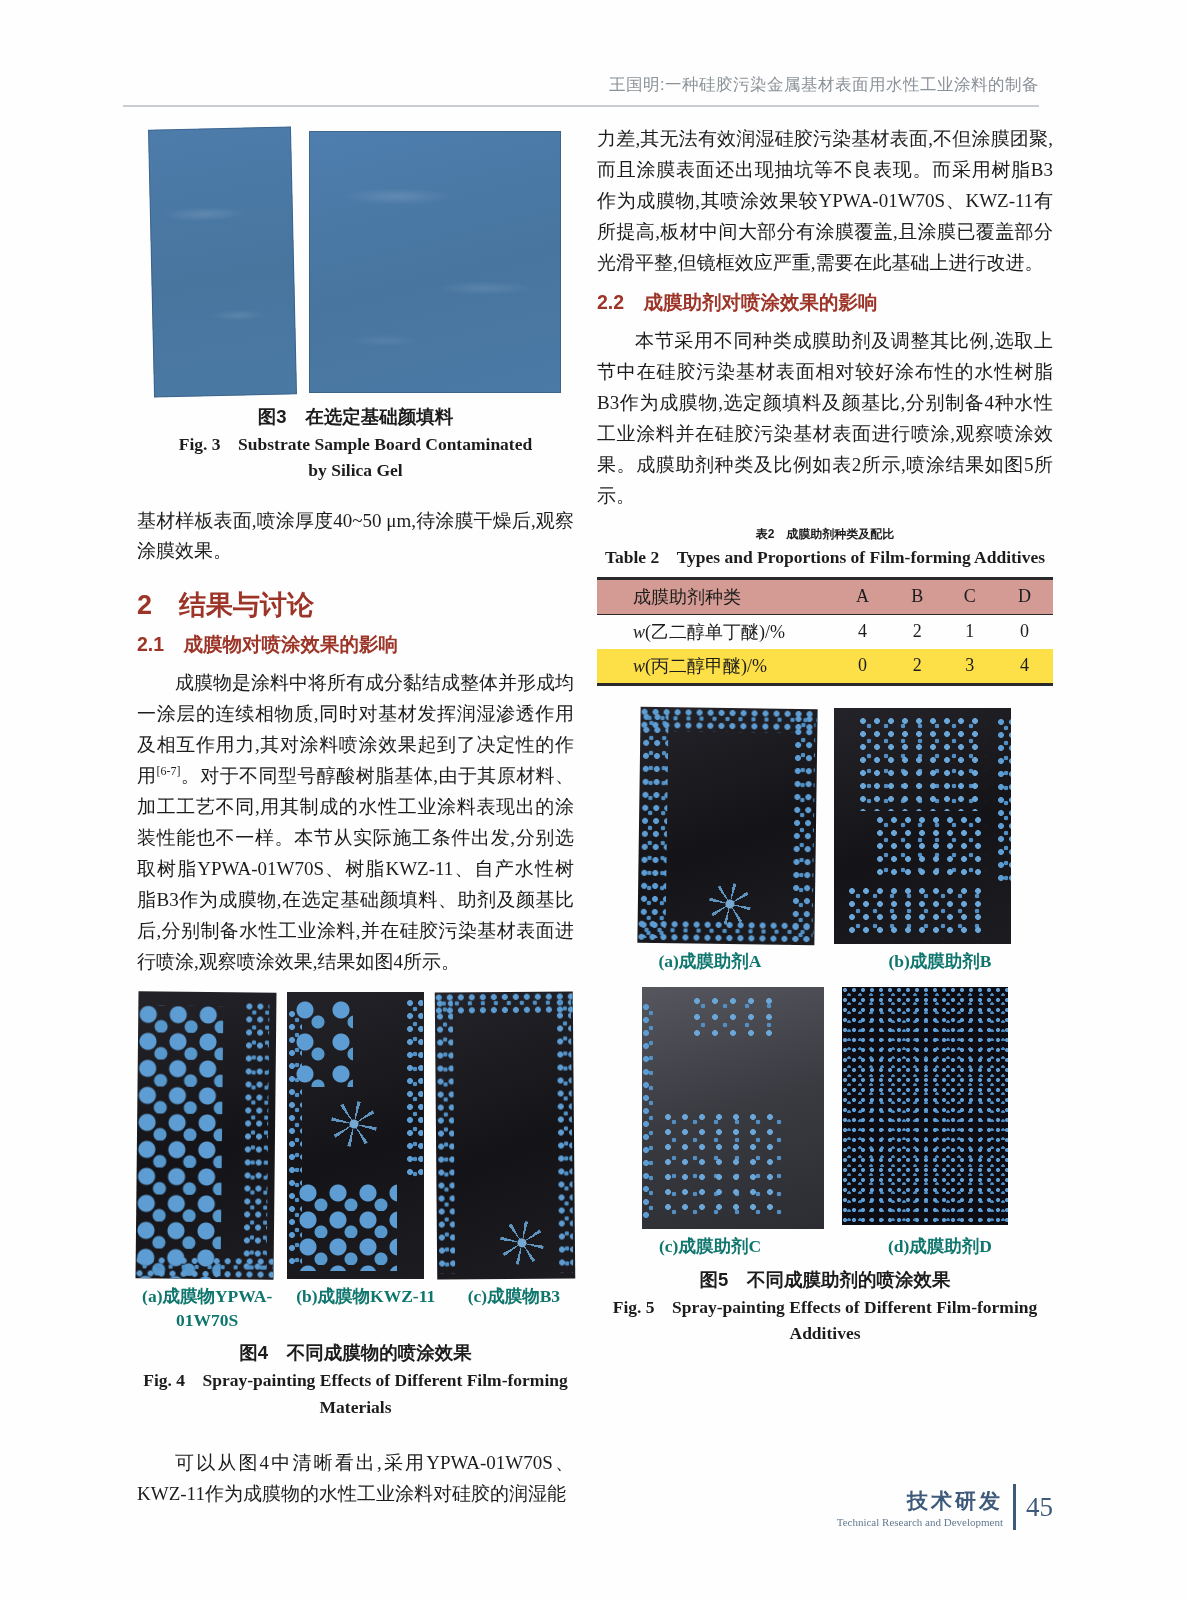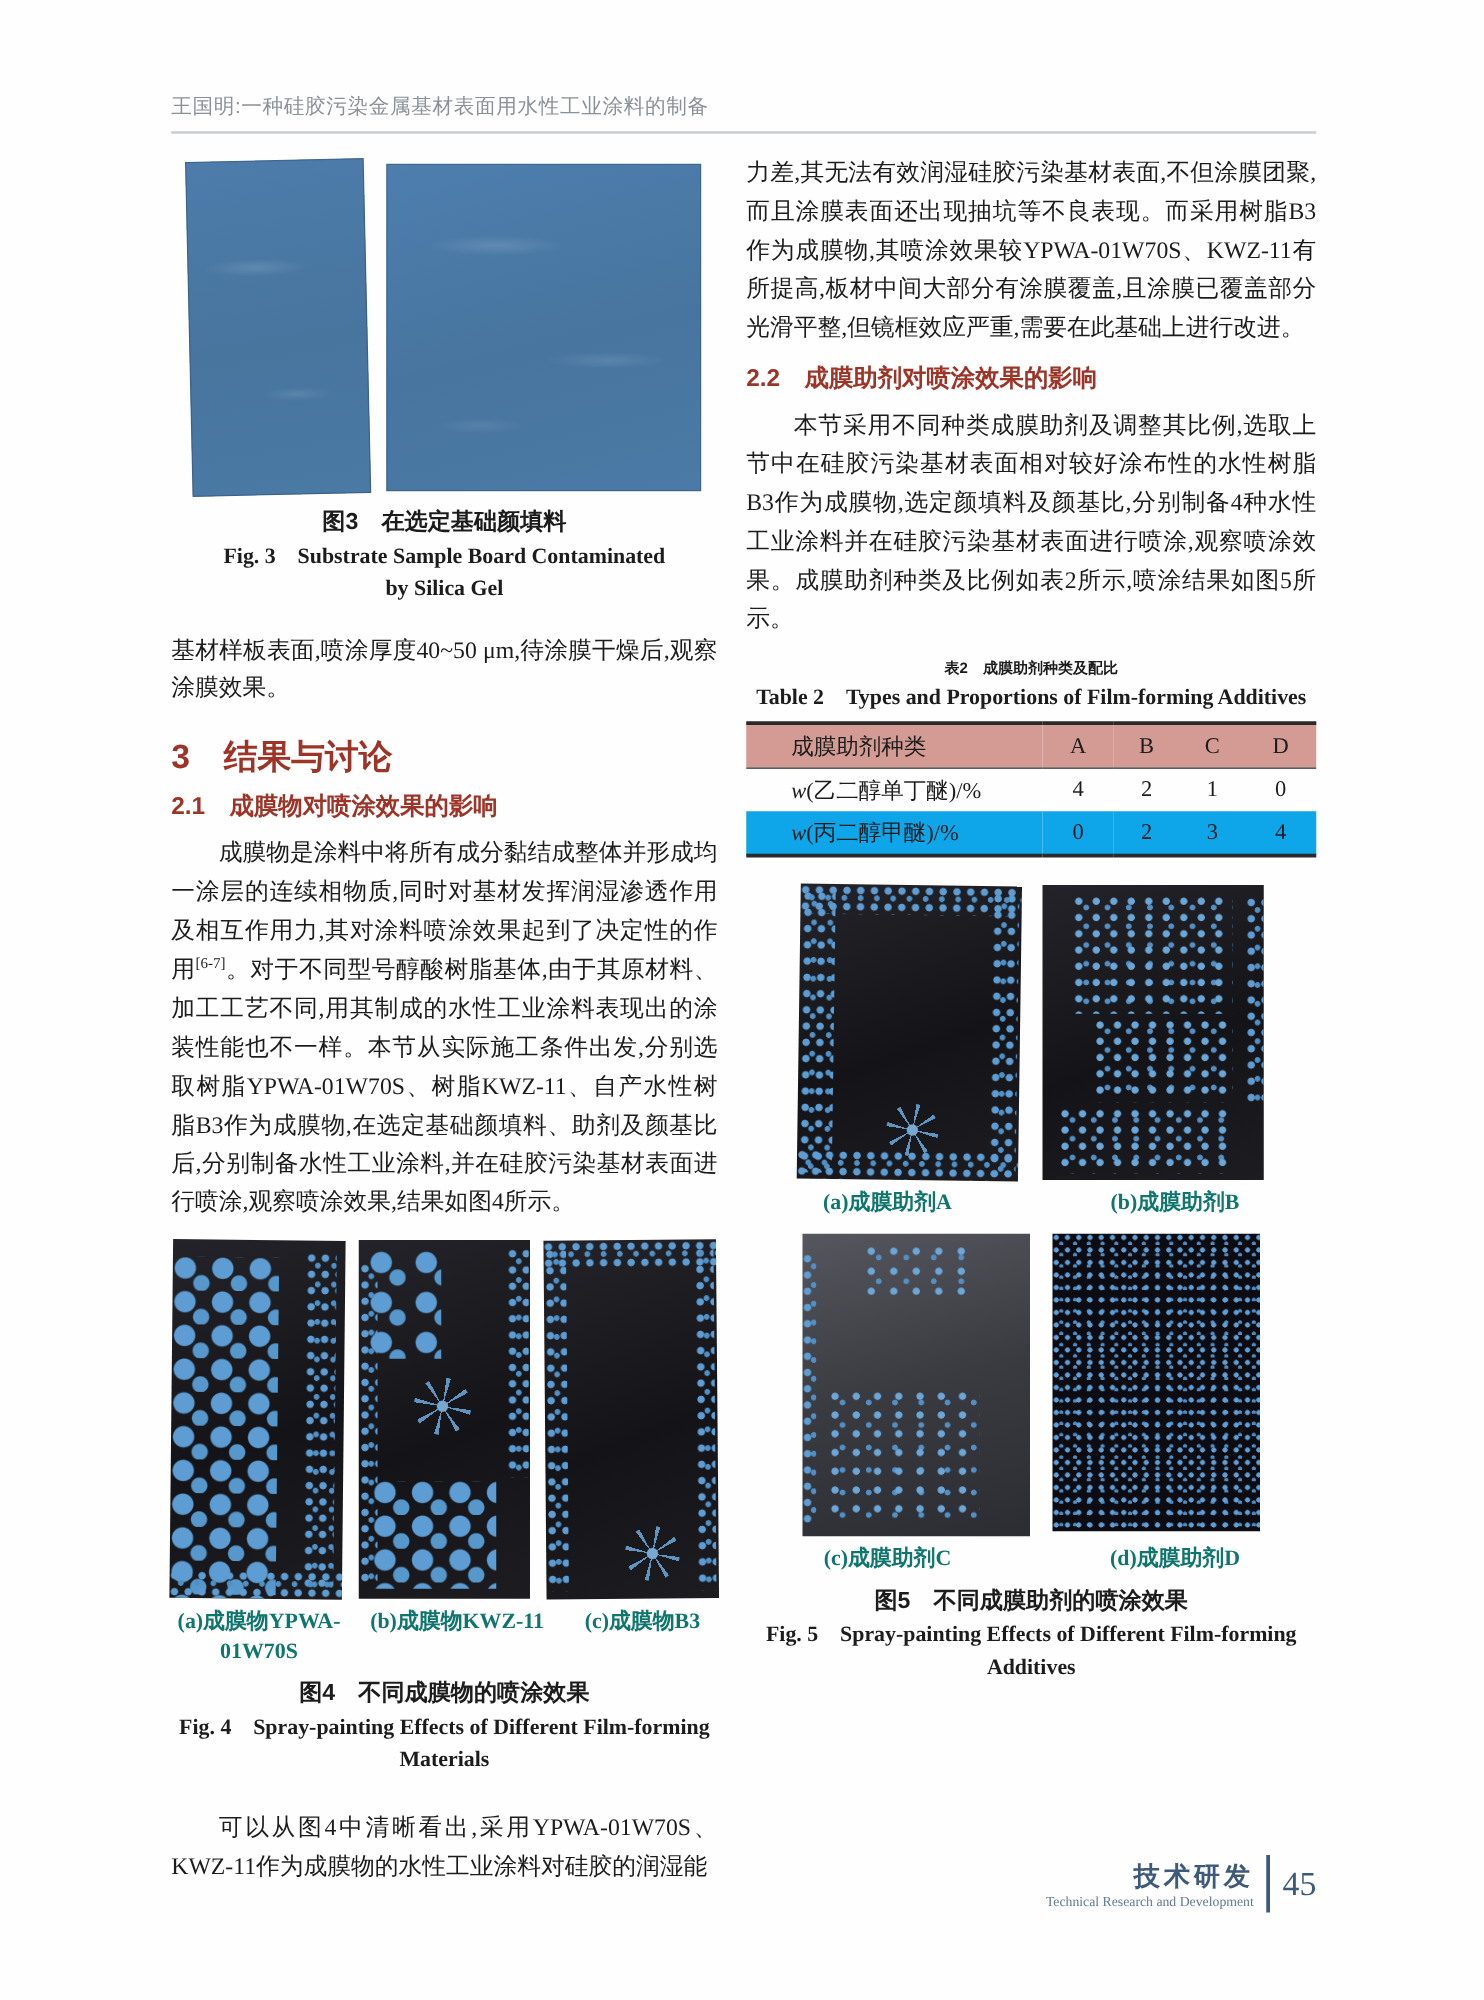--- a/index.html
+++ b/index.html
@@ -1,19 +1,19 @@
 <!DOCTYPE html>
 <html><head>
 <meta charset="utf-8">
 <style>
   html,body{margin:0;padding:0;background:#ffffff;}
   .page{position:relative;width:1187px;height:1600px;background:#fefefe;overflow:hidden;
         font-family:"Liberation Serif","DejaVu Serif",serif;color:#1c1c1c;}
   
-  .header{position:absolute;left:137px;width:916px;top:74px;
+  .header{position:absolute;left:123px;width:916px;top:74px;text-align:right;
           font-family:"Liberation Sans","DejaVu Sans",sans-serif;font-size:16.5px;
           color:#8a9197;padding-bottom:9px;border-bottom:2px solid #c9cdd1;letter-spacing:.5px;}
   
   .col-left{position:absolute;left:137px;top:122px;width:437px;}
   .col-right{position:absolute;left:597px;top:124px;width:456px;}
   .para{font-size:19px;line-height:1.63;text-align:justify;text-indent:2em;margin:10px 0;}
   .para.noindent{text-indent:0;}
   sup{font-size:12px;}
   h2.sec{font-family:"Liberation Sans","DejaVu Sans",sans-serif;font-weight:bold;
          color:#9d3428;font-size:27px;margin:20px 0 6px 0;}
@@ -70,21 +70,21 @@
   .p5d{width:166px;height:238px;background:#0c0c12;}
   
   .tcap-cn{text-align:center;font-family:"Liberation Sans","DejaVu Sans",sans-serif;
            font-weight:bold;font-size:12px;margin-top:14px;}
   .tcap-en{text-align:center;font-weight:bold;font-size:17.5px;margin:2px 0 8px 0;}
   table.t2{width:100%;border-collapse:collapse;font-size:18px;
            border-top:3px solid #2a2a2a;border-bottom:3px solid #2a2a2a;}
   table.t2 th,table.t2 td{font-weight:normal;height:34px;text-align:center;padding:0;}
   table.t2 .c0{text-align:left;padding-left:36px;width:52%;}
   tr.t2-head{background:#d49b94;border-bottom:1.5px solid #2a2a2a;}
-  tr.t2-alt{background:#0ea5e9;}
+  tr.t2-alt{background:#fde047;}
   
   .footer{position:absolute;right:134px;top:1484px;display:flex;align-items:center;gap:10px;}
   .f-left{text-align:right;}
   .f-cn{font-family:"Liberation Sans","DejaVu Sans",sans-serif;font-weight:bold;
         font-size:21px;color:#3d5a7a;letter-spacing:3px;}
   .f-en{font-size:11px;color:#637a90;margin-top:1px;}
   .f-bar{width:3px;height:46px;background:#3d5a7a;}
   .f-num{font-size:27px;color:#3d5a7a;}
 </style>
 </head>
@@ -103,21 +103,21 @@
       <div class="board board2"></div>
     </div>
     <div class="cap-cn">图3　在选定基础颜填料</div>
     <div class="cap-en">
       <div>Fig. 3　Substrate Sample Board Contaminated</div>
       <div>by Silica Gel</div>
     </div>
 
     <p class="para noindent" style="margin-top:22px;">基材样板表面,喷涂厚度40~50 μm,待涂膜干燥后,观察涂膜效果。</p>
 
-    <h2 class="sec">3　结果与讨论</h2>
+    <h2 class="sec">2　结果与讨论</h2>
     <h3 class="sec">2.1　成膜物对喷涂效果的影响</h3>
 
     <p class="para"><span>成膜物是涂料中将所有成分黏结成整体并形成均一涂层的连续相物质,同时对基材发挥润湿渗透作用及相互作用力,其对涂料喷涂效果起到了决定性的作用</span><sup>[6-7]</sup><span>。对于不同型号醇酸树脂基体,由于其原材料、加工工艺不同,用其制成的水性工业涂料表现出的涂装性能也不一样。本节从实际施工条件出发,分别选取树脂YPWA-01W70S、树脂KWZ-11、自产水性树脂B3作为成膜物,在选定基础颜填料、助剂及颜基比后,分别制备水性工业涂料,并在硅胶污染基材表面进行喷涂,观察喷涂效果,结果如图4所示。</span></p>
 
     <div class="figrow fig4row">
       <div class="panel p4 p4a">
         <div class="blobs" style="left:0;top:5%;width:62%;height:95%;"></div>
         <div class="strip" style="right:5%;top:3%;width:17%;height:94%;"></div>
         <div class="strip" style="left:0;bottom:0;width:100%;height:8%;"></div>
       </div>

